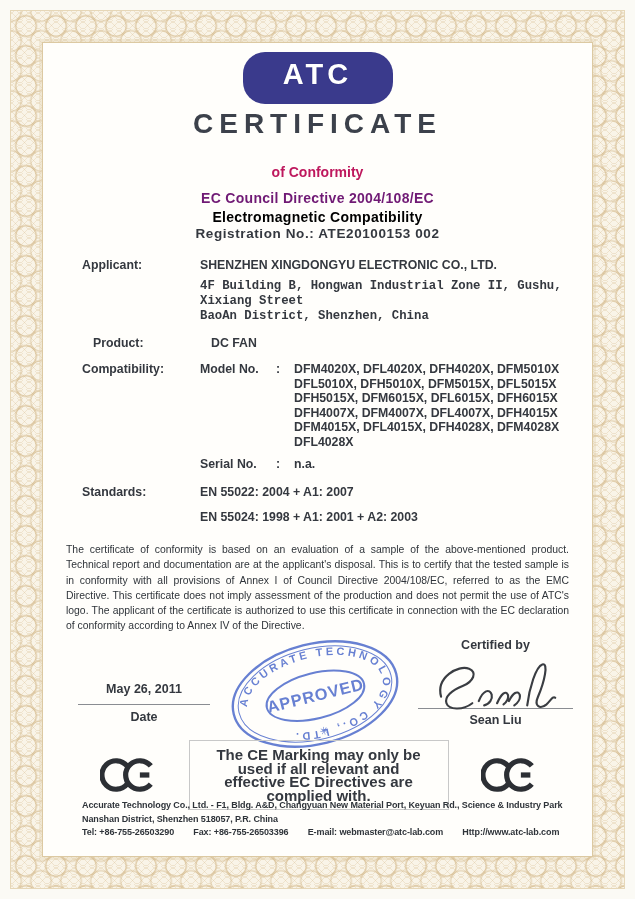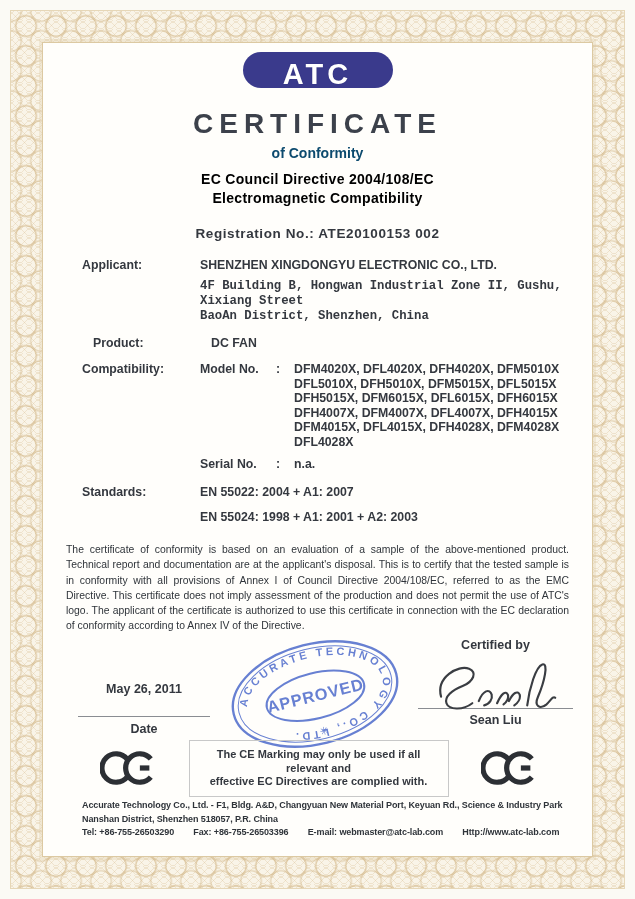--- a/index.html
+++ b/index.html
@@ -29,29 +29,29 @@
     background:#fffefb;
     border:1px solid #dcc9a2;
     box-shadow:0 0 0 3px rgba(219,199,158,0.28);
   }
   .content { position:absolute; inset:0; }
   .block { position:absolute; left:58px; right:58px; }
 
   
   .logo-wrap { top:52px; text-align:center; }
   .logo-pill {
-    display:inline-block; width:150px; height:36px; line-height:44px;
+    display:inline-block; width:150px; height:52px; line-height:44px;
     border-radius:22px; background:#3a3a8c;
     color:#ffffff; font-size:29px; font-weight:700; letter-spacing:4px;
     text-align:center; text-shadow:0 0 1px #23236b;
   }
   .heading { top:108px; text-align:center; }
   .cert-title { font-size:28px; font-weight:700; letter-spacing:6px; color:#3c414b; }
-  .cert-sub { margin-top:5px; font-size:14px; font-weight:700; color:#0c4a6e; }
-  .cert-dir1 { margin-top:10px; font-size:14px; font-weight:700; color:#000000; letter-spacing:0.3px; }
+  .cert-sub { margin-top:24px; font-size:14px; font-weight:700; color:#be185d; }
+  .cert-dir1 { margin-top:10px; font-size:14px; font-weight:700; color:#701a75; letter-spacing:0.3px; }
   .cert-dir2 { margin-top:3px; font-size:14px; font-weight:700; color:#000000; letter-spacing:0.3px; }
   .registration { top:226px; text-align:center; font-size:13.5px; font-weight:700; letter-spacing:0.6px; color:#34383f; }
 
   
   .fields { top:258px; padding-left:24px; font-size:12.3px; font-weight:700; color:#34383f; }
   .frow { display:grid; grid-template-columns:118px 1fr; }
   .addr { margin-top:7px;font-family:Liberation Mono, monospace; }
   .addr .aline { line-height:15px; }
   .product-row { margin-top:12px;margin-left:11px; }
   .ident-row { margin-top:12px; }
@@ -69,29 +69,29 @@
   }
 
   
   .sig-region { top:630px; height:170px; }
   .sign-block { position:absolute; left:360px; top:8px; width:155px; text-align:center; }
   .certified-by { font-size:12.5px; font-weight:700; color:#34383f; }
   .sig-svg { display:block; margin:6px auto 0; }
   .sig-line { border-bottom:1.2px solid #8a8d92; margin-top:-6px; }
   .signer { margin-top:4px; font-size:12.5px; font-weight:700; color:#34383f; }
   .date-block { position:absolute; left:20px; top:52px; width:132px; text-align:center; }
-  .date-value { font-size:12.5px; font-weight:700; color:#34383f; padding-bottom:20px; border-bottom:1.2px solid #8a8d92; }
+  .date-value { font-size:12.5px; font-weight:700; color:#34383f; padding-bottom:8px; border-bottom:1.2px solid #8a8d92; }
   .date-label { margin-top:5px; font-size:12.5px; font-weight:700; color:#34383f; }
   .stamp { position:absolute; left:166px; top:8px; width:182px; height:112px; transform:rotate(-14deg); opacity:0.92; }
 
   
   .ce-row { top:740px; display:flex; align-items:center; justify-content:space-between; padding:0 40px 0 42px; }
   .ce-notice {
     width:260px; border:1px solid #c8c8c8; padding:7px 8px;
-    text-align:center; font-size:11px; font-weight:700; line-height:13.5px; color:#34383f;
+    text-align:center; font-size:15px; font-weight:700; line-height:13.5px; color:#34383f;
   }
 
   
   .footer { top:799px; padding-left:24px; font-size:9px; font-weight:700; letter-spacing:-0.1px; line-height:13.5px; color:#2f343a; white-space:nowrap; }
   .footer .tel-line { white-space:pre-wrap; }
 </style>
 </head>
 <body>
 
 <div class="frame"></div>

